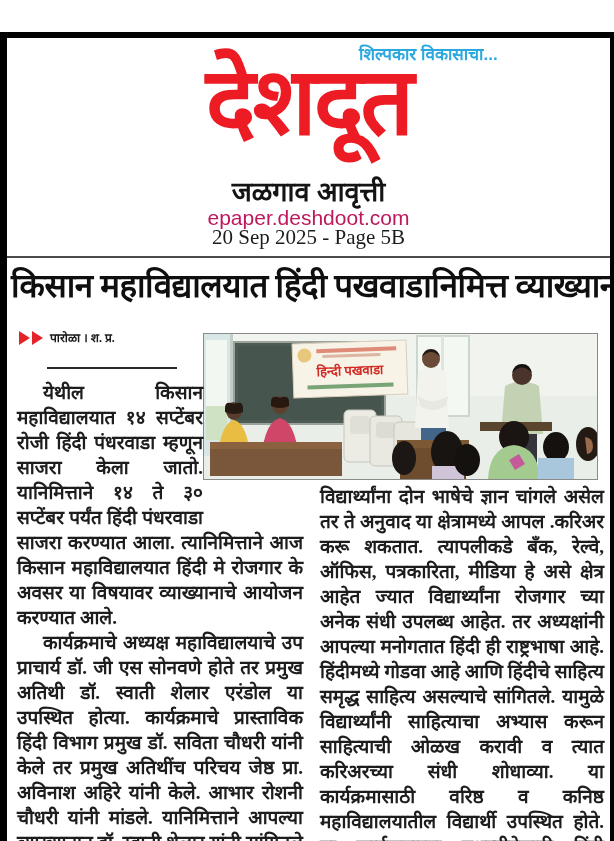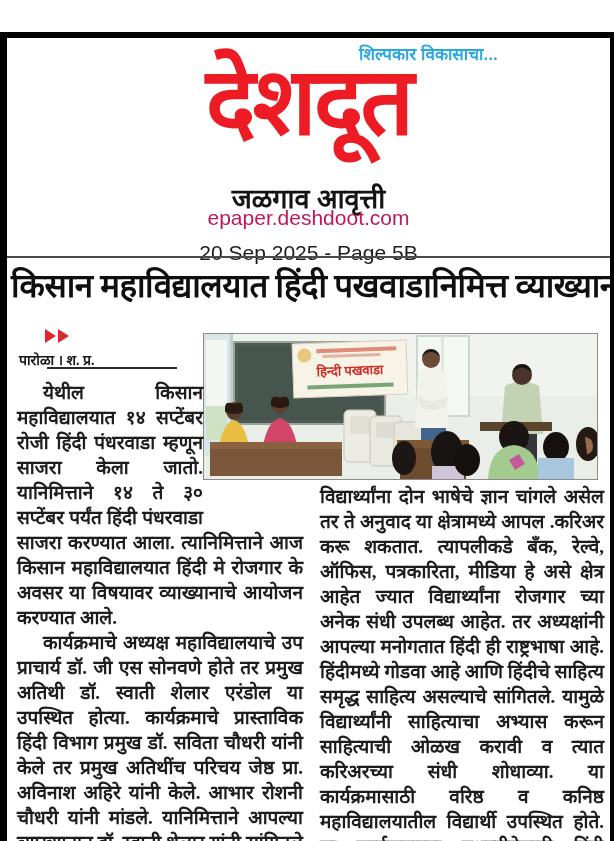--- a/index.html
+++ b/index.html
@@ -16,45 +16,45 @@
     position:absolute;top:4px;left:352px;
     font-family:"Liberation Sans",sans-serif;
     font-weight:bold;font-size:17px;color:#2aa9e0;white-space:nowrap;
   }
   .logo{
     position:absolute;top:8px;left:0;width:100%;text-align:center;
     color:#ed1c24;font-weight:800;
     font-size:94px;line-height:112px;letter-spacing:-3px;white-space:nowrap;
   }
   .edition{
-    position:absolute;top:141px;left:0;width:100%;text-align:center;
+    position:absolute;top:134px;left:0;width:100%;text-align:center;
     font-weight:bold;font-size:27px;color:#141414;
     font-family:"Liberation Sans",sans-serif;
   }
   .website{
     position:absolute;top:168px;left:0;width:100%;text-align:center;
     font-family:"Liberation Sans",sans-serif;font-size:21px;color:#be185d;
   }
   .datepage{
-    position:absolute;top:203px;left:0;width:100%;text-align:center;
-    font-family:Liberation Sans, sans-serif;font-size:21px;color:#1c1c1c;
+    position:absolute;top:187px;left:0;width:100%;text-align:center;
+    font-family:Liberation Serif, serif;font-size:21px;color:#1c1c1c;
   }
   .rule{
     position:absolute;top:218px;left:0;right:0;height:0;
     border-top:2px solid #4a4a4a;
   }
   
   .headline{
     position:absolute;top:228px;left:4px;right:4px;text-align:center;
     font-weight:700;font-size:33px;line-height:40px;color:#0f0f0f;
     white-space:nowrap;letter-spacing:-0.5px;
   }
   .byline{
     position:absolute;top:291px;left:12px;display:flex;align-items:center;gap:7px;
-    font-weight:bold;font-size:14px;color:#181818;flex-direction:column;
+    font-weight:bold;font-size:12px;color:#181818;
   }
   .arrows{display:flex;gap:2px;}
   .tri{width:0;height:0;border-left:11px solid #e3252b;
     border-top:7px solid transparent;border-bottom:7px solid transparent;}
   .byline-rule{
     position:absolute;top:329px;left:40px;width:130px;height:0;
     border-top:2px solid #2a2a2a;
   }
   .photo{
     position:absolute;top:296px;left:197px;width:393px;height:145px;

